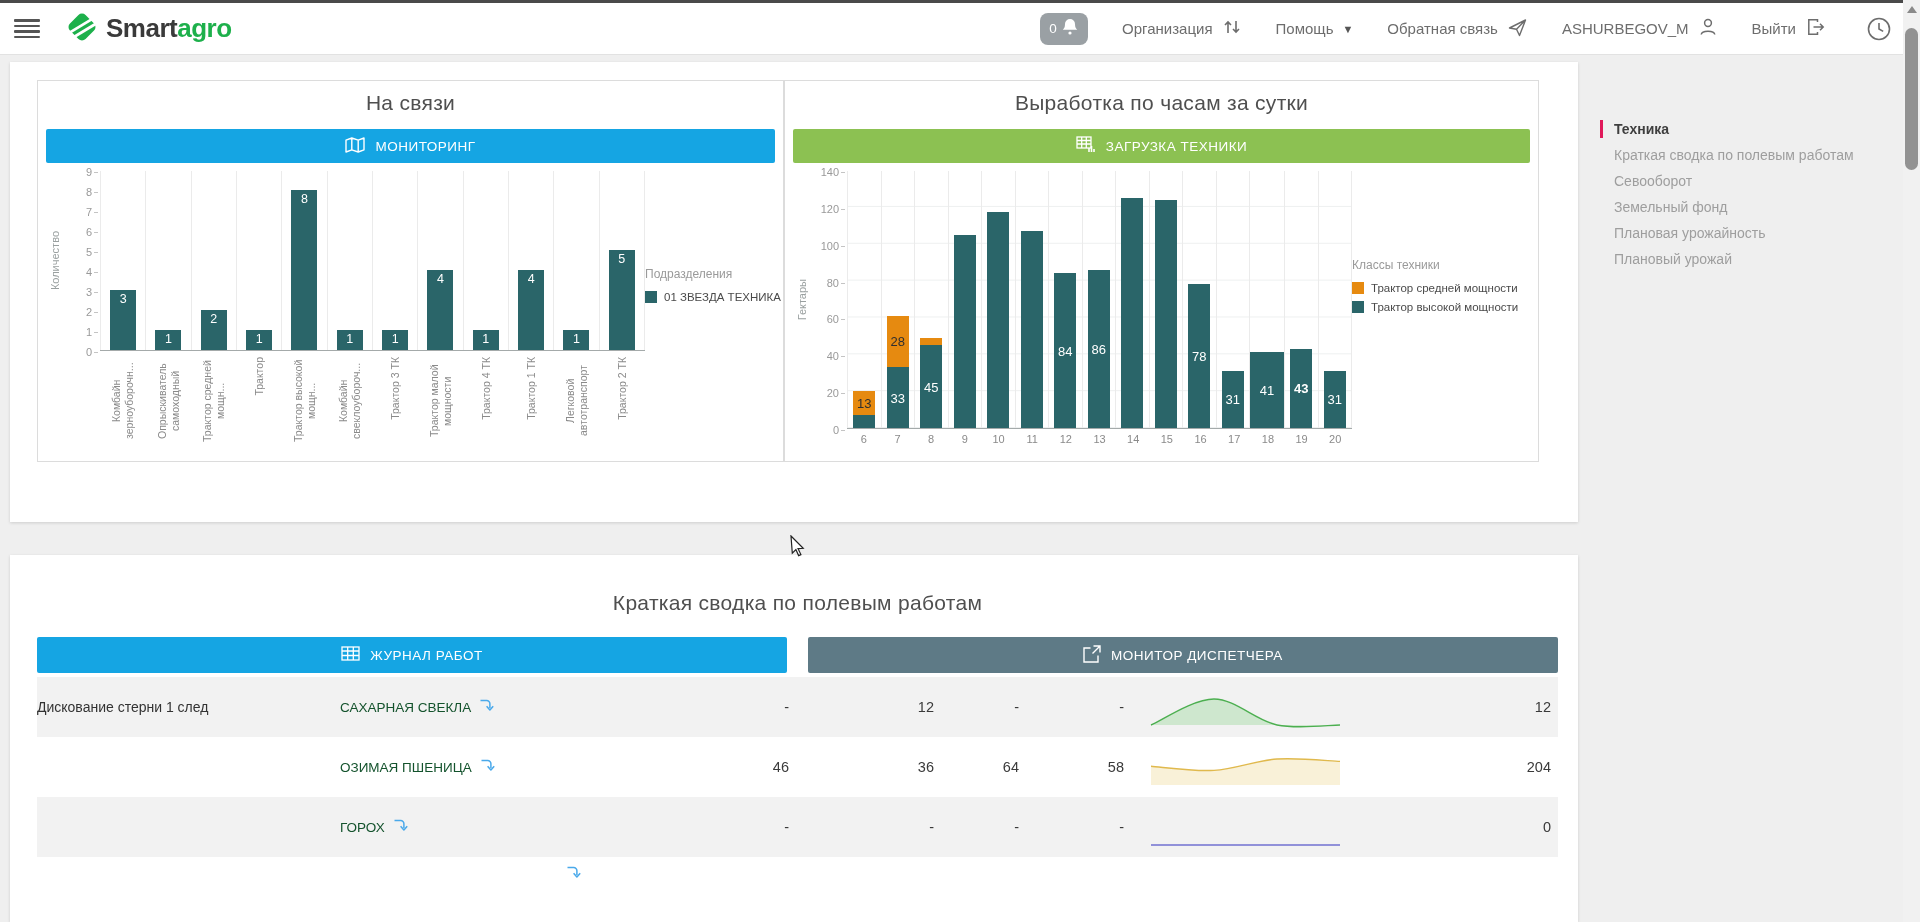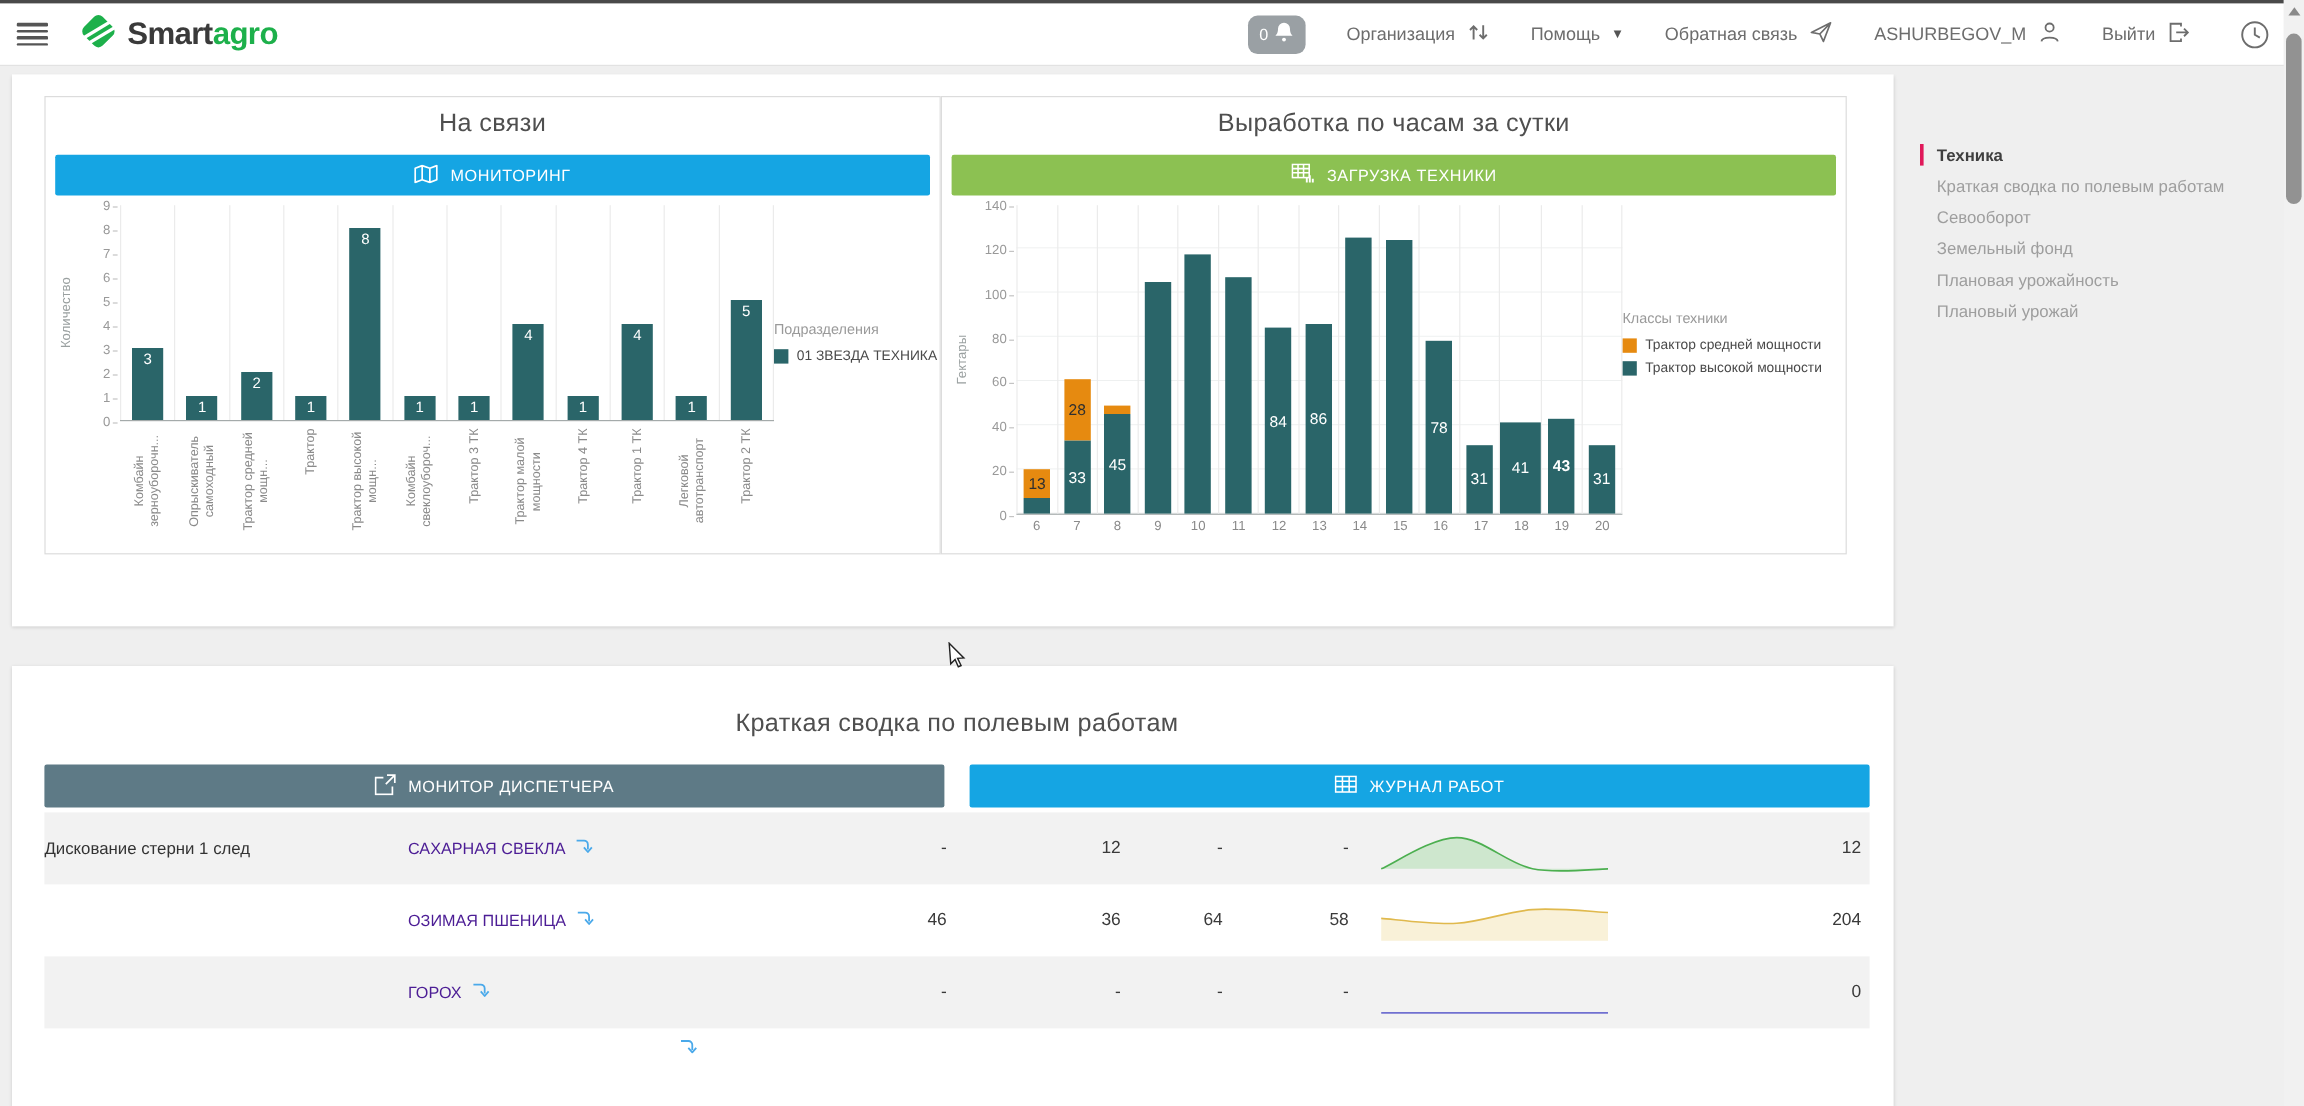--- a/index.html
+++ b/index.html
@@ -85,21 +85,21 @@
   .tbl-head { height:38px; border-bottom:1px solid #e8e8e8; color:#2196f3; font-weight:bold; font-size:14.5px; }
   .th { white-space:nowrap; }
   .th-op { text-align:center; display:flex; justify-content:center; align-items:center; gap:5px; }
   .th-cult { text-align:center; }
   .th-num { text-align:right; padding-right:28px; }
   .th-dyn { text-align:center; padding-left:70px; }
   .th-total { text-align:right; padding-right:22px; }
   .tbl-row { height:60px; font-size:14.5px; color:#3a3a3a; }
   .tbl-row.alt { background:#f2f2f2; }
   .cell-op { padding-left:0; font-size:14px; color:#333; }
-  .cell-cult { display:flex; align-items:center; gap:8px; font-size:13.5px; color:#4c1d95; }
+  .cell-cult { display:flex; align-items:center; gap:8px; font-size:13.5px; color:#14532d; }
   .cell-num { text-align:right; padding-right:6px; }
   .cell-dyn { padding-left:18px; }
   .cell-total { text-align:right; padding-right:7px; }
   .tbl-row.partial { height:26px; overflow:hidden; align-items:start; }
   .tbl-row.partial .cell-cult { padding-left:226px; padding-top:8px; }
 
   
   .sidebar { position:absolute; left:1600px; top:61px; width:295px; }
   .side-item { position:relative; padding:5px 0 5px 14px; font-size:14px; color:#9e9e9e; cursor:pointer; line-height:16px; }
   .side-item.active { color:#3f3f3f; font-weight:bold; }
@@ -520,37 +520,37 @@
           </div>
         </div>
       </div>
     </div>
 
   </section>
 
   <section class="panel panel-summary">
     <div class="sum-title">Краткая сводка по полевым работам</div>
     <div class="sum-btn-row">
+      <button class="sum-btn btn-blue">
+        <span>
+          <svg width="19" height="15" viewBox="0 0 19 15" fill="none" stroke="#fff" stroke-width="1.3">
+              <rect x="1" y="1" width="17" height="13"></rect>
+              <path d="M1 5h17M1 9.5h17M6.7 1v13M12.3 1v13"></path>
+            </svg>
+        </span>
+        <span>ЖУРНАЛ РАБОТ</span>
+      </button>
       <button class="sum-btn btn-slate">
         <span>
           <svg width="18" height="18" viewBox="0 0 18 18" fill="none" stroke="#fff" stroke-width="1.4">
               <path d="M15 10.5V17H1V3h6.5"></path>
               <path d="M10.5 1H17v6.5M17 1 9.5 8.5"></path>
             </svg>
         </span>
         <span>МОНИТОР ДИСПЕТЧЕРА</span>
-      </button>
-      <button class="sum-btn btn-blue">
-        <span>
-          <svg width="19" height="15" viewBox="0 0 19 15" fill="none" stroke="#fff" stroke-width="1.3">
-              <rect x="1" y="1" width="17" height="13"></rect>
-              <path d="M1 5h17M1 9.5h17M6.7 1v13M12.3 1v13"></path>
-            </svg>
-        </span>
-        <span>ЖУРНАЛ РАБОТ</span>
       </button>
     </div>
 
     <div class="tbl">
       <div id="tbl-body">
           <div class="tbl-row alt">
             <div class="cell-op">Дискование стерни 1 след</div>
             <div class="cell-cult">
               <span>САХАРНАЯ СВЕКЛА</span>
               <span><svg width="17" height="16" viewBox="0 0 17 16" fill="none" stroke="#4aa9ea" stroke-width="1.5">

